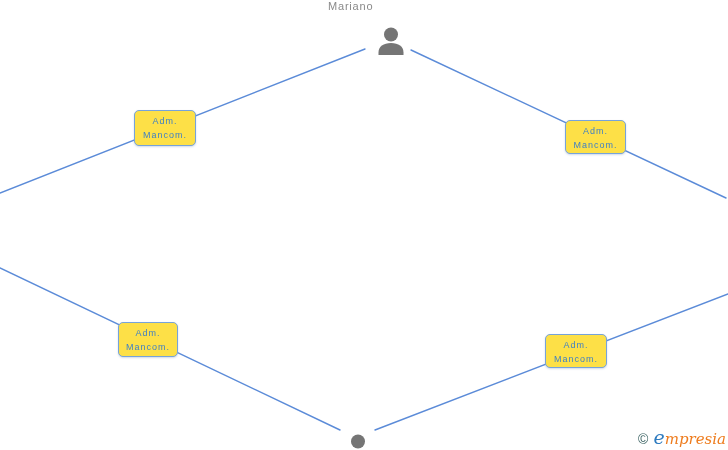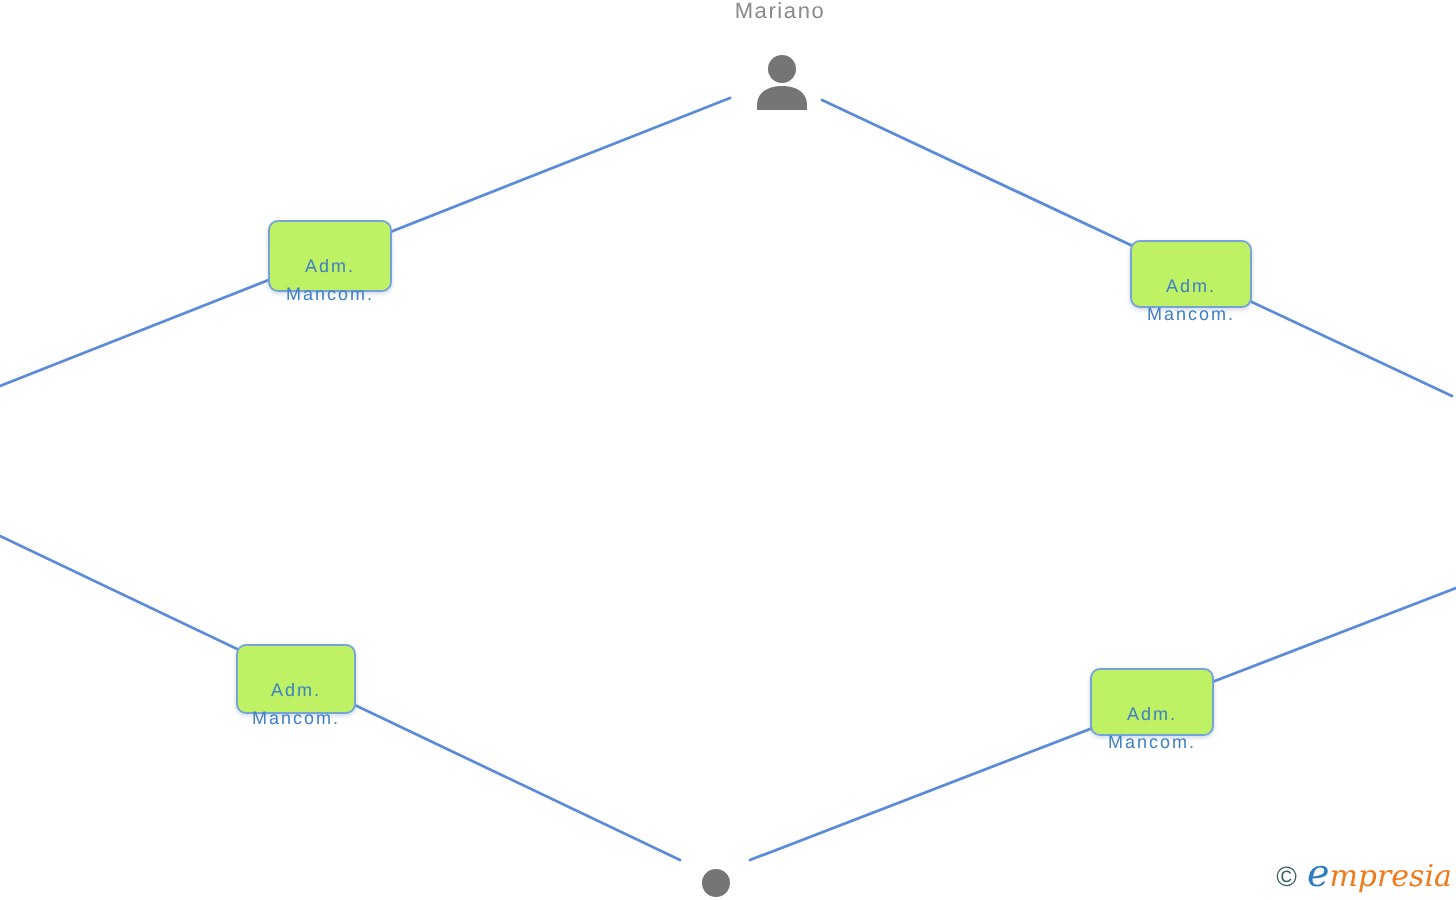--- a/index.html
+++ b/index.html
@@ -33,40 +33,40 @@
     cursor: pointer;
   }
   .person-node svg { display: block; }
   .person-icon { fill: var(--person-icon, #757575); }
   .person-node.top    { left: 378px; top: 27px;  width: 26px; height: 28px; }
   .person-node.bottom { left: 345px; top: 434px; width: 26px; height: 28px; }
   .person-label {
     position: absolute;
     left: 328px; top: 0px;
     width: 124px;
-    text-align: center;
+    text-align: left;
     font-size: 11px;
     letter-spacing: 0.8px;
     color: var(--person-label, #8a8a8a);
     white-space: nowrap;
   }
   
   .edge-box {
     position: absolute;
     box-sizing: border-box;
-    background: #bef264;
+    background: #fde047;
     border: 1.5px solid var(--box-border, #76a3da);
     border-radius: 5px;
     box-shadow: 0 1px 2px rgba(120, 150, 190, 0.35);
     color: var(--box-text, #4080c4);
     font-size: 9px;
     letter-spacing: 1px;
     line-height: 14px;
     text-align: center;
-    padding-top: 15px;
+    padding-top: 3px;
     cursor: pointer;
   }
   .edge-box span { display: block; white-space: nowrap; }
   .edge-box.b1 { left: 134px; top: 110px; width: 62px; height: 36px; }
   .edge-box.b2 { left: 565px; top: 120px; width: 61px; height: 34px; }
   .edge-box.b3 { left: 118px; top: 322px; width: 60px; height: 35px; }
   .edge-box.b4 { left: 545px; top: 334px; width: 62px; height: 34px; }
   
   .brand {
     position: absolute;

